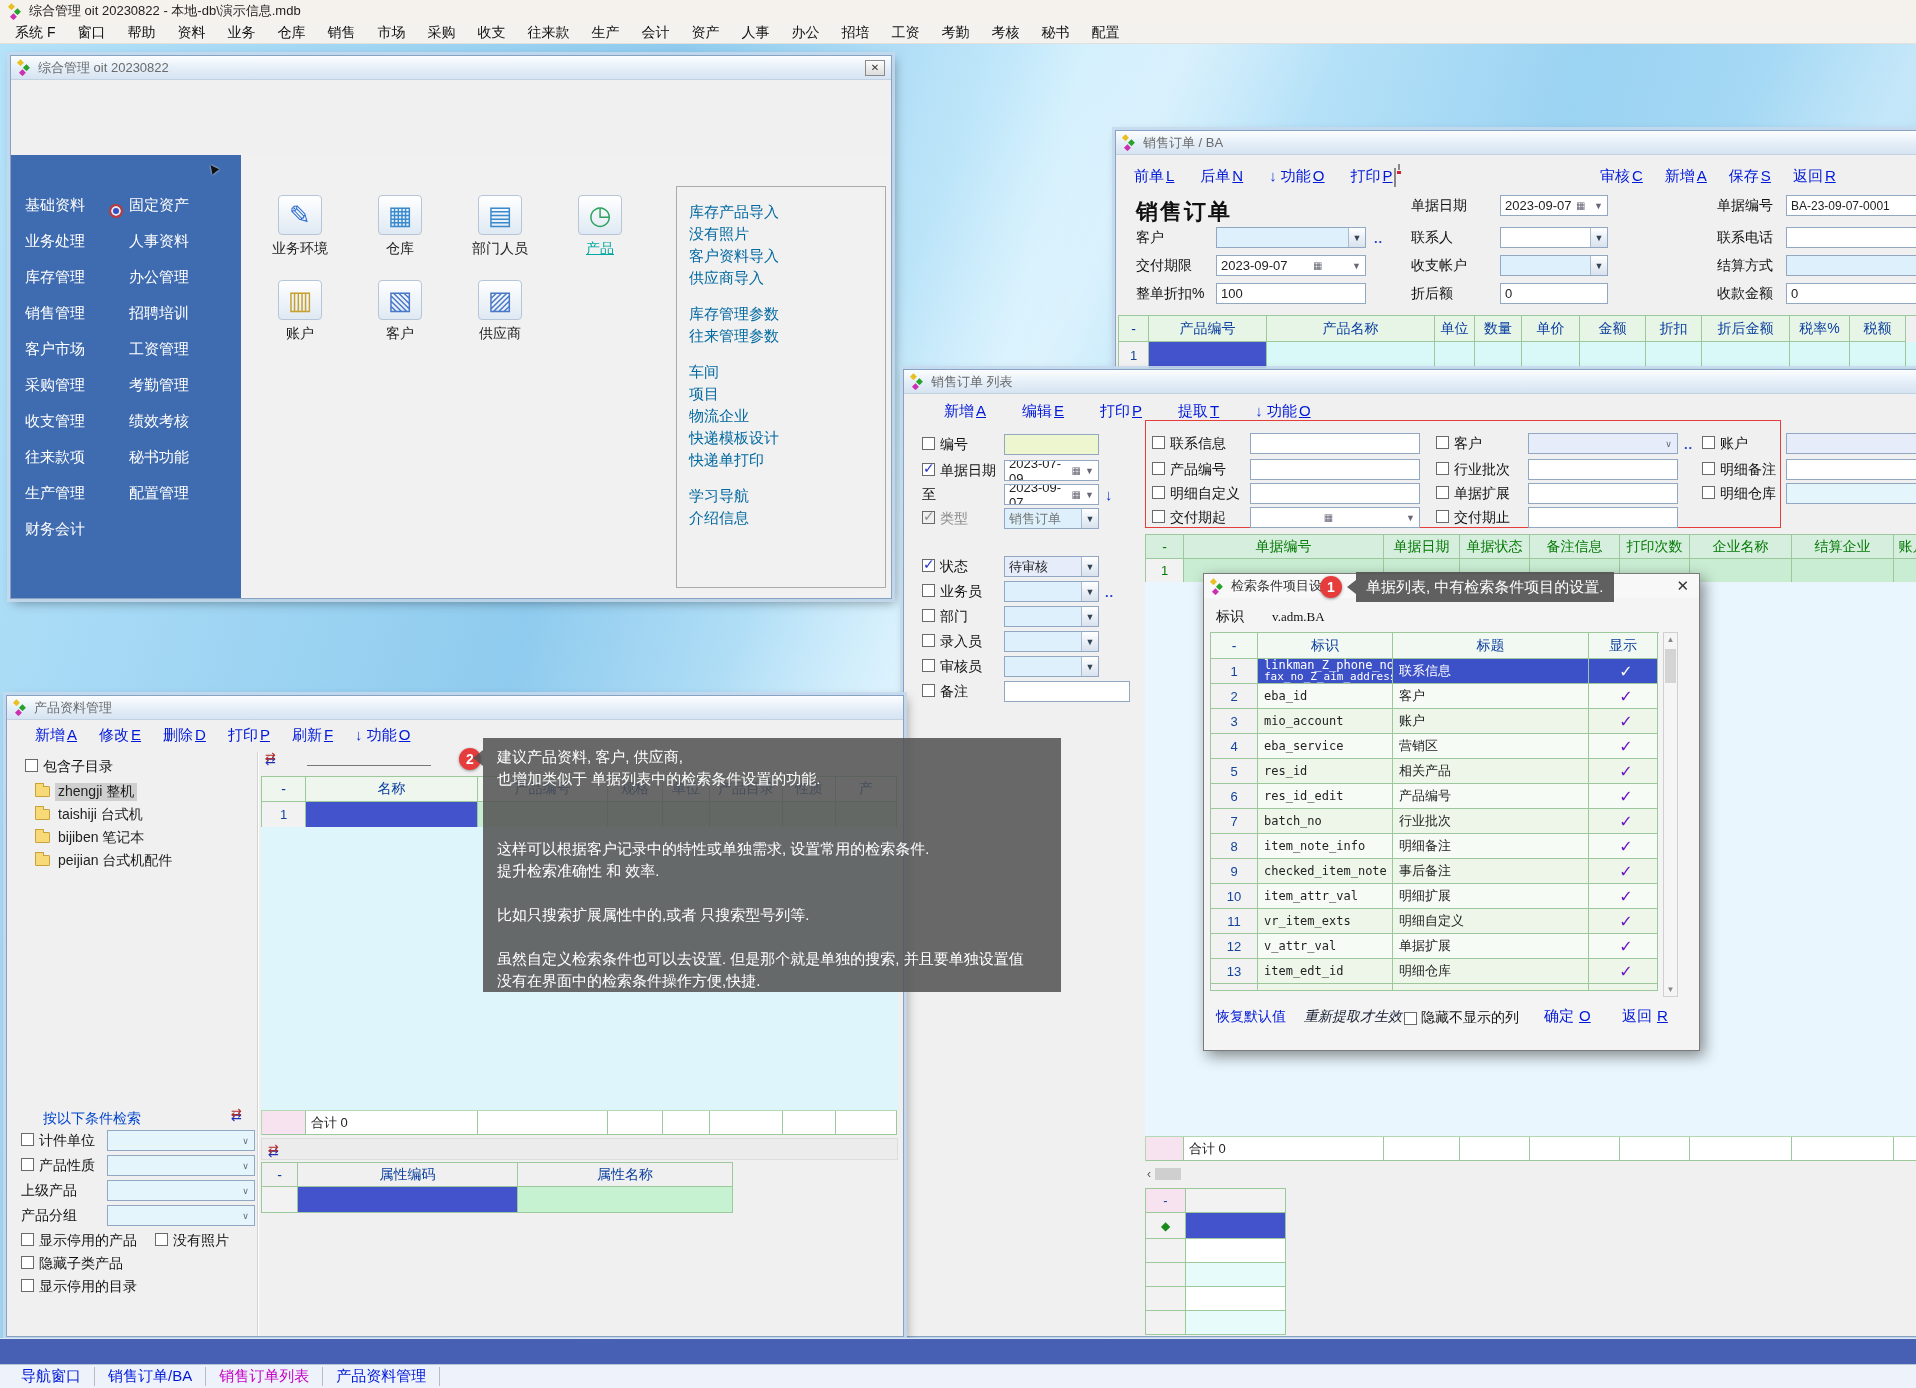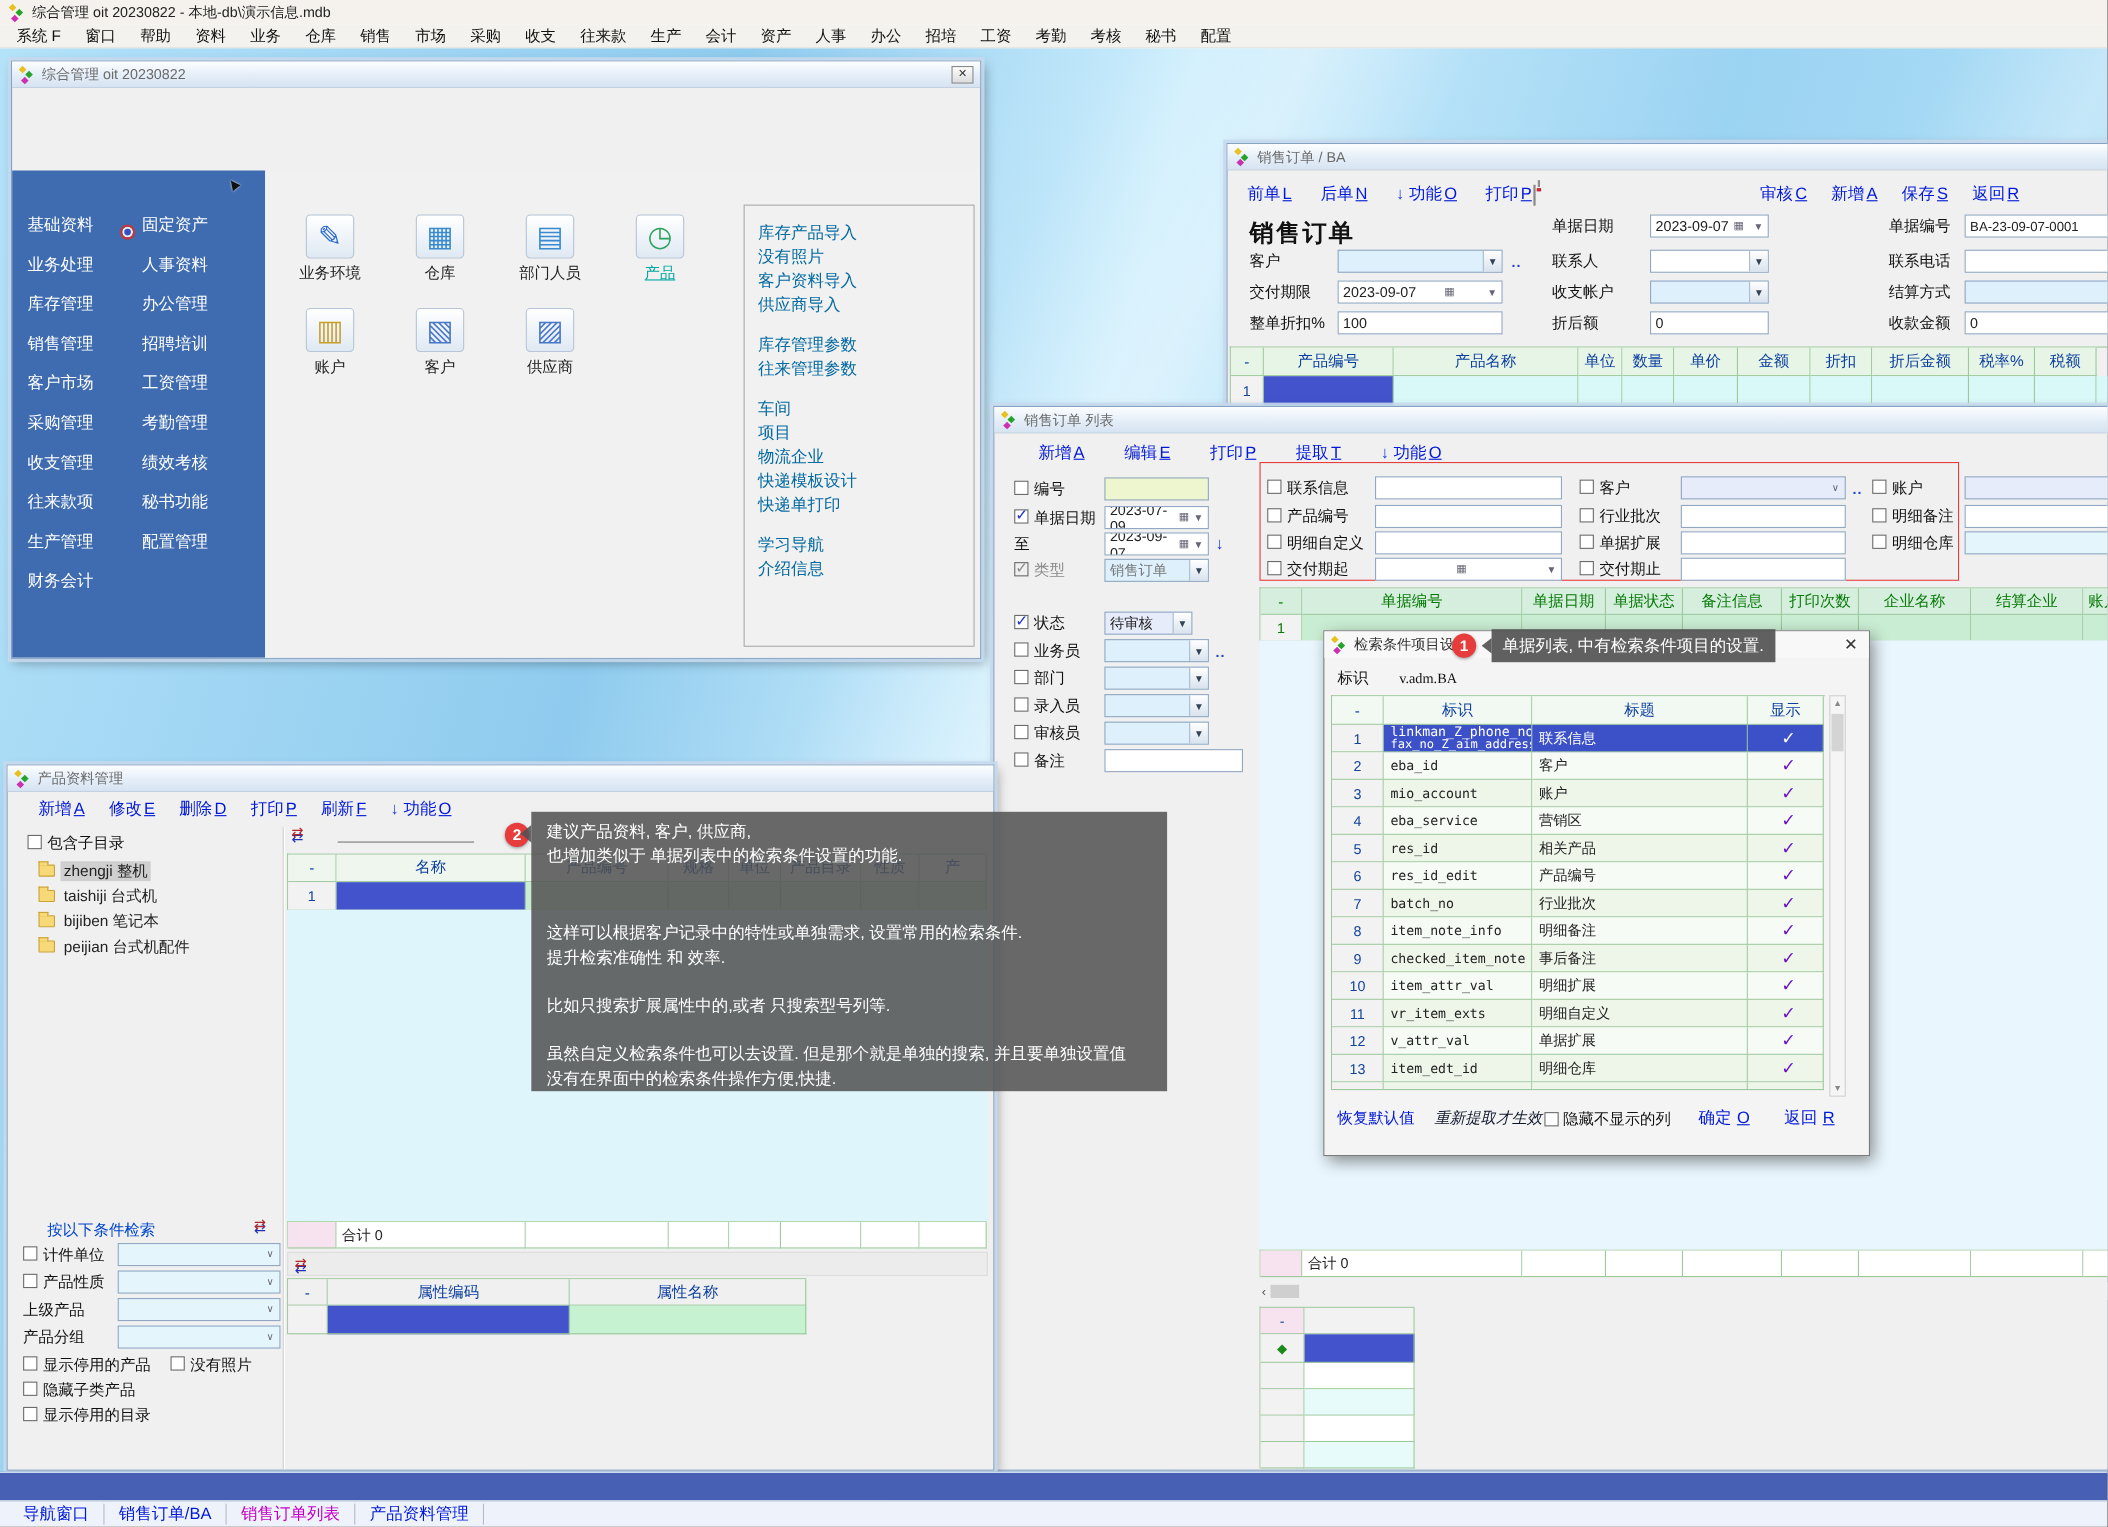--- a/index.html
+++ b/index.html
@@ -471,21 +471,21 @@
 
       <span class="cb on dis" style="left:18px;top:117px"></span>
       <span class="flb" style="left:36px;top:114px;color:#8a8a8a">类型</span>
       <div class="inp blue" style="left:100px;top:114px;width:95px;color:#777">
           <span>销售订单</span>
           <span class="dd">▼</span>
         </div>
 
       <span class="cb on" style="left:18px;top:165px"></span>
       <span class="flb" style="left:36px;top:162px">状态</span>
-      <div class="inp lav" style="left:100px;top:162px;width:80px">
+      <div class="inp lav" style="left:100px;top:162px;width:95px">
           <span>待审核</span>
           <span class="dd">▼</span>
         </div>
 
       <span class="cb" style="left:18px;top:190px"></span>
       <span class="flb" style="left:36px;top:187px">业务员</span>
       <div class="inp blue" style="left:100px;top:187px;width:95px">
           <span class="dd">▼</span>
         </div>
       <span class="dots" style="left:201px;top:191px">..</span>

